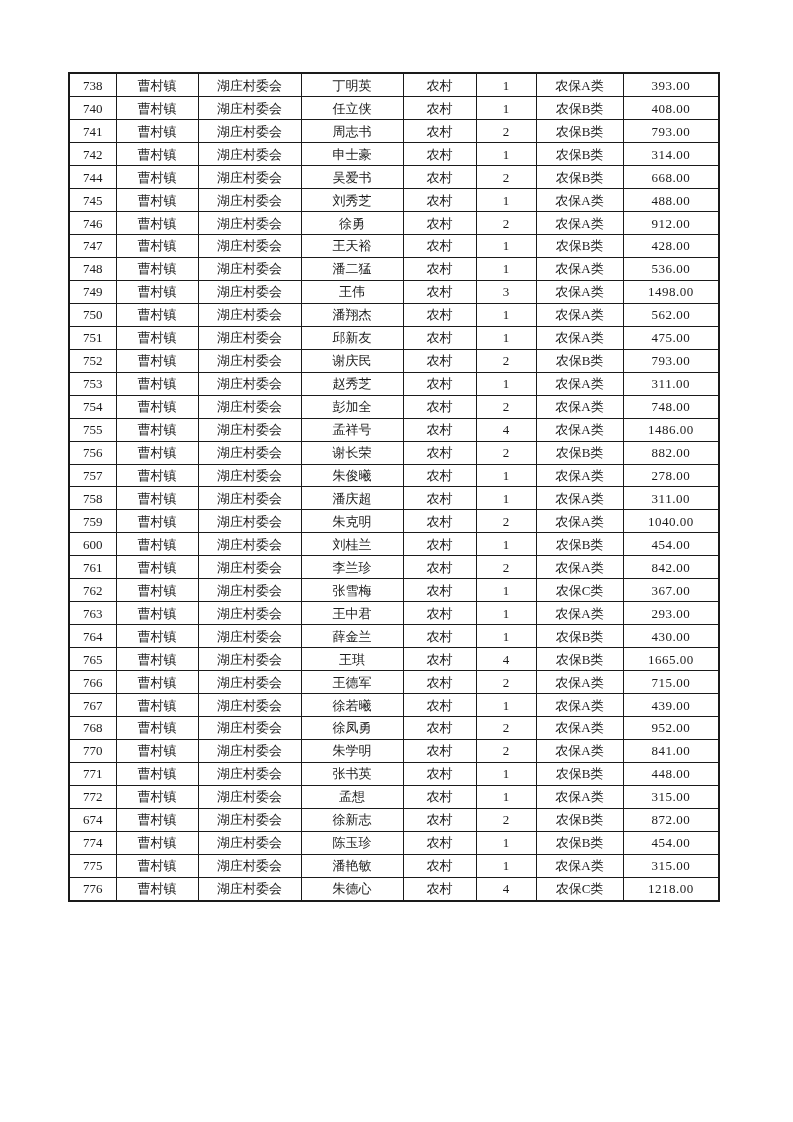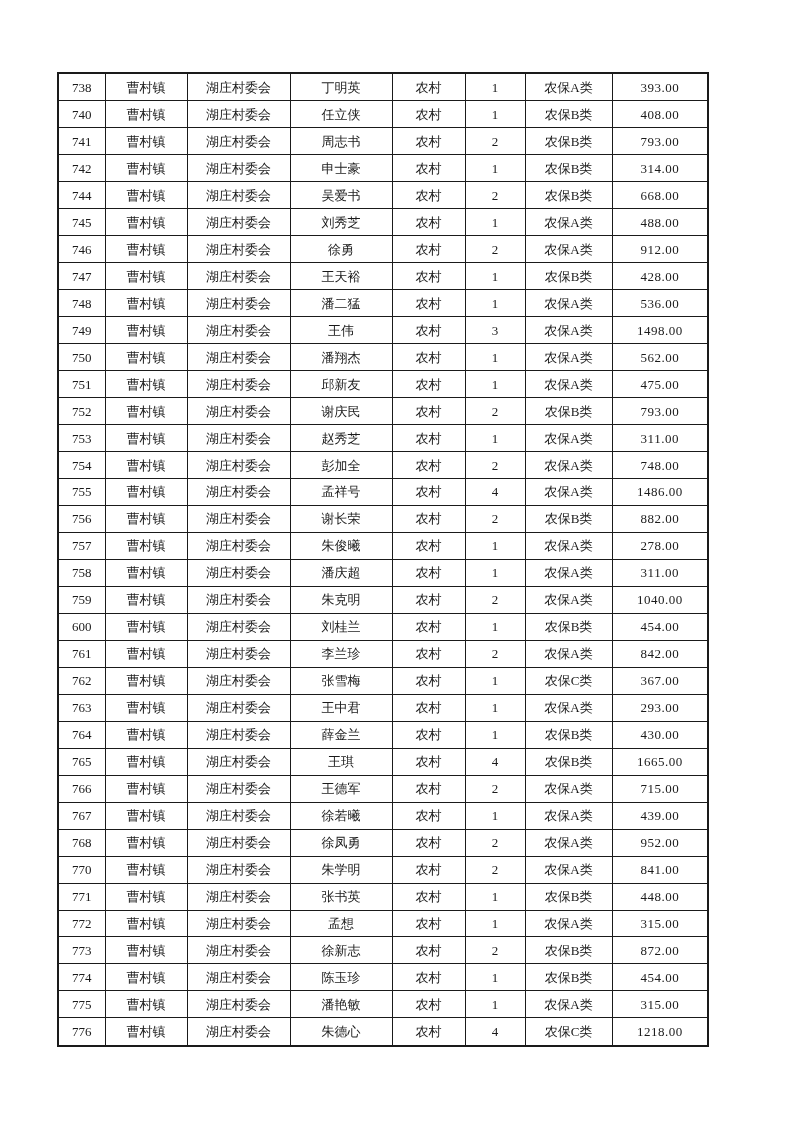--- a/index.html
+++ b/index.html
@@ -10,24 +10,24 @@
   .page {
     position: relative;
     width: 793px;
     height: 1122px;
     background: #ffffff;
     overflow: hidden;
     font-family: "Liberation Serif", "DejaVu Serif", serif;
   }
   table.roster {
     position: absolute;
-    left: 57px;
+    left: 68px;
     top: 72px;
     width: 650px;
-    height: 975px;
+    height: 830px;
     border-collapse: collapse;
     table-layout: fixed;
     padding-left: 44px;
   }
   table.roster, table.roster td {
     border: 1px solid #1a1a1a;
   }
   table.roster {
     border-width: 2px;
   }
@@ -417,21 +417,21 @@
     <td>曹村镇</td>
     <td>湖庄村委会</td>
     <td>孟想</td>
     <td>农村</td>
     <td>1</td>
     <td>农保A类</td>
     <td class="amt">315.00</td>
   </tr>
 
   <tr>
-    <td>773</td>
+    <td>674</td>
     <td>曹村镇</td>
     <td>湖庄村委会</td>
     <td>徐新志</td>
     <td>农村</td>
     <td>2</td>
     <td>农保B类</td>
     <td class="amt">872.00</td>
   </tr>
 
   <tr>

